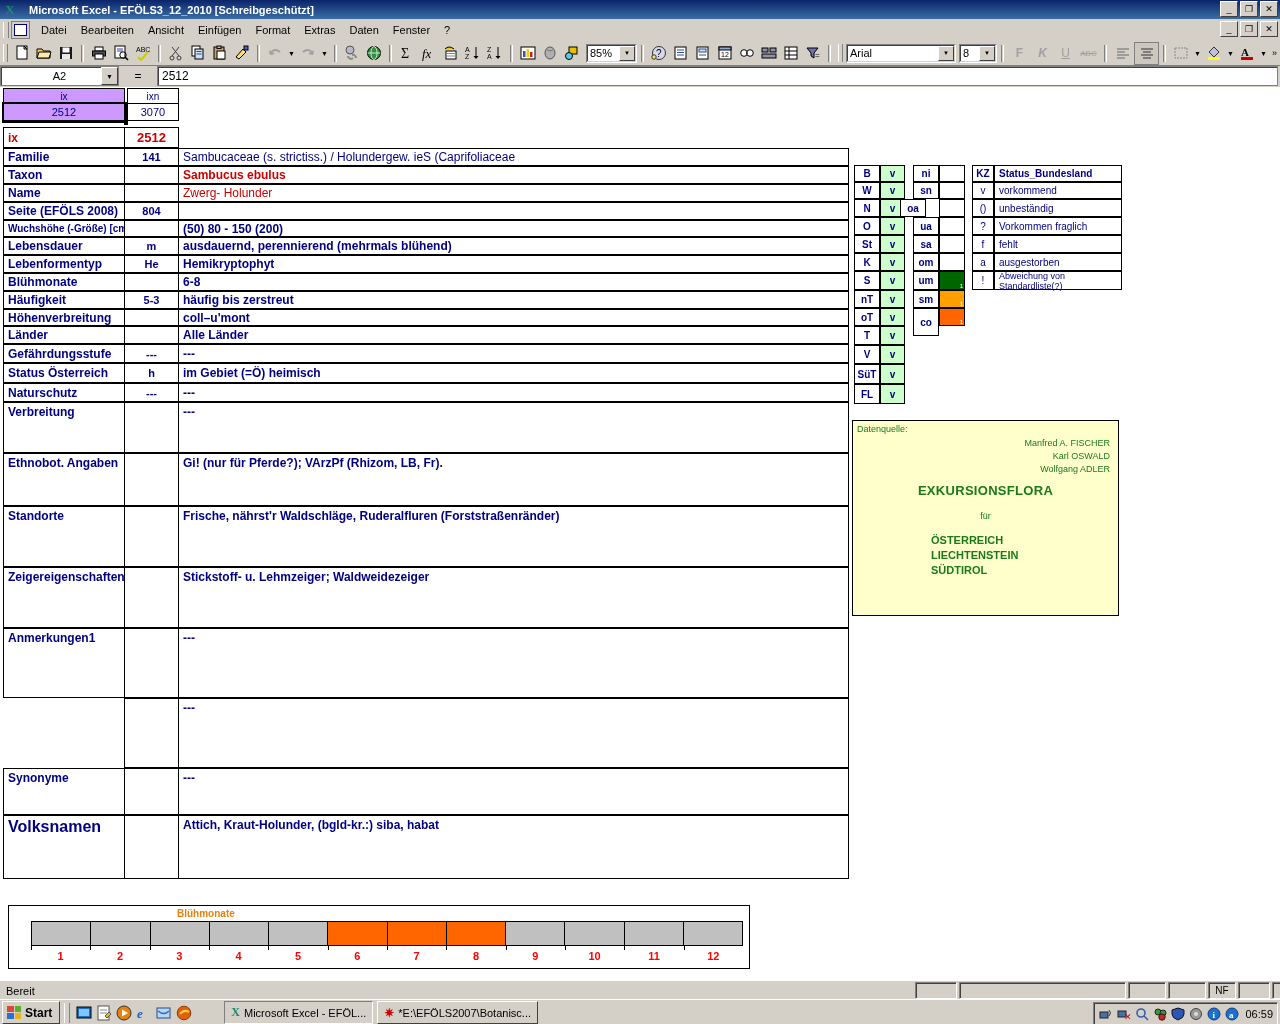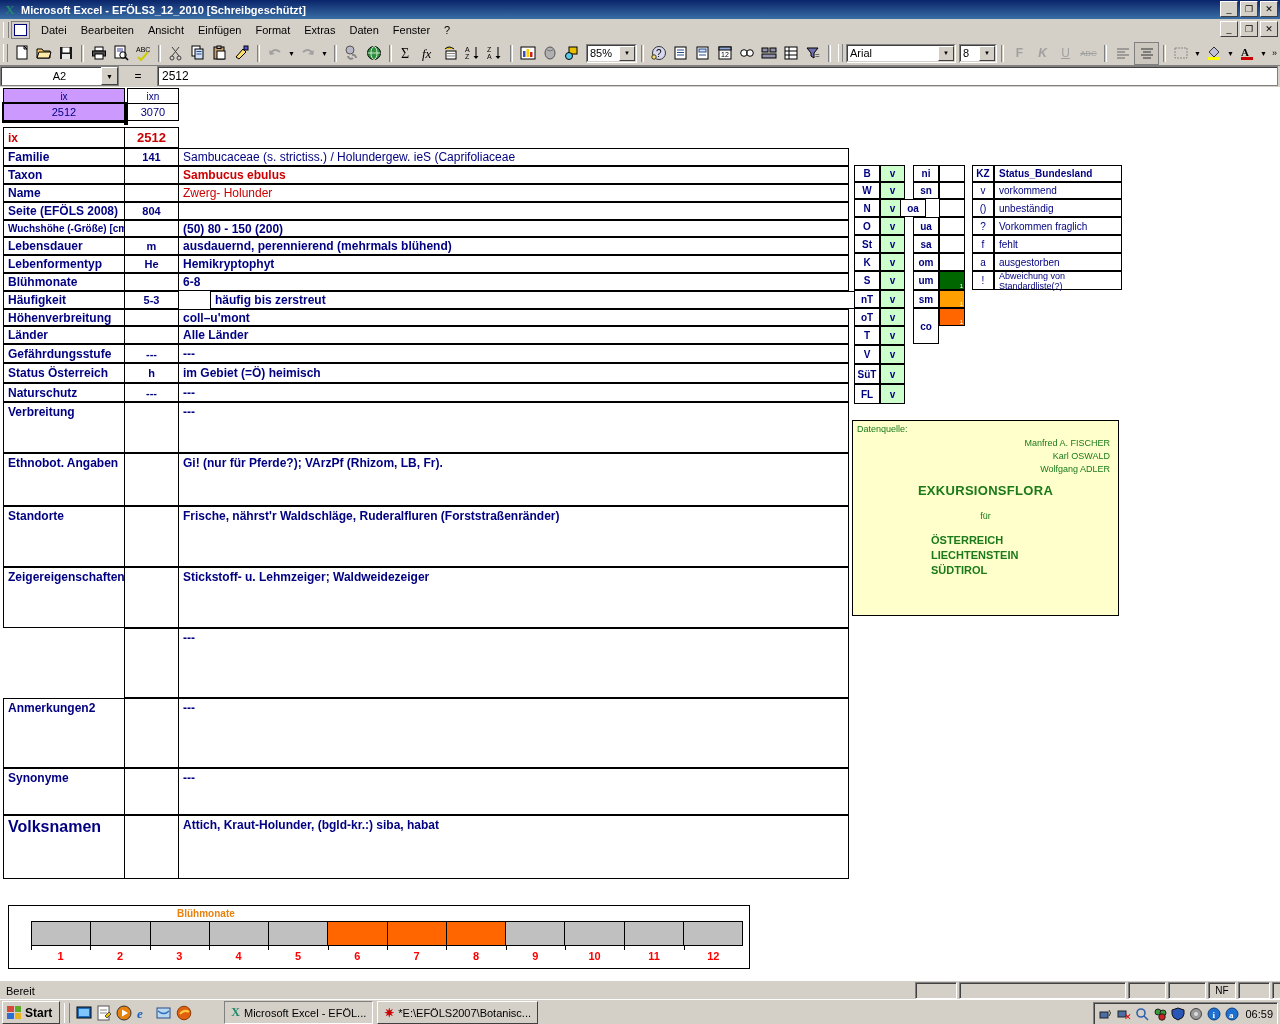--- a/index.html
+++ b/index.html
@@ -10,21 +10,21 @@
     -webkit-font-smoothing:none;
   }
   .app{position:relative;width:1280px;height:1024px;background:#d4d0c8;}
 
   
   .titlebar{position:absolute;left:0;top:0;width:1280px;height:19px;
     background:linear-gradient(to bottom,#0a246a,#3a6ea5);
     display:flex;align-items:center;}
   .titlebar .tb-icon{width:16px;height:16px;margin-left:2px;display:flex;align-items:center;justify-content:center;
     color:#1d8a6a;font-weight:bold;font-size:13px;font-family:"Liberation Serif",serif;}
-  .titlebar .tb-text{color:#fff;font-weight:bold;font-size:11px;margin-left:3px;white-space:nowrap;}
+  .titlebar .tb-text{color:#fff;font-weight:bold;font-size:11px;margin-left:11px;white-space:nowrap;}
   .winbtns{position:absolute;right:2px;top:1px;display:flex;gap:2px;}
   .wbtn{width:16px;height:14px;background:#d4d0c8;border:1px solid #fff;border-right-color:#404040;border-bottom-color:#404040;
     display:flex;align-items:center;justify-content:center;font-size:9px;line-height:1;color:#000;font-family:"Liberation Sans",sans-serif;}
 
   
   .menubar{position:absolute;left:0;top:19px;width:1280px;height:22px;background:#d4d0c8;
     border-bottom:1px solid #b91c1c;display:flex;align-items:center;}
   .menu-grip{width:4px;height:16px;margin:0 2px 0 3px;border-left:1px solid #fff;border-right:1px solid #808080;}
   .docicon{width:17px;height:16px;margin-right:4px;background:#d4d0c8;border:1px solid #808080;position:relative;}
   .docicon:after{content:"";position:absolute;left:2px;top:2px;width:11px;height:10px;background:#fff;border:1px solid #00007b;}
@@ -494,21 +494,21 @@
     <div class="cell b" style="left:3px;top:168px;width:122px;height:18px;padding-left:4px;font-size:12px;">Lebenformentyp</div>
     <div class="cell b ctr" style="left:124px;top:168px;width:55px;height:18px;">He</div>
     <div class="cell b" style="left:178px;top:168px;width:671px;height:18px;padding-left:4px;font-size:12px;">Hemikryptophyt</div>
 
     <div class="cell b" style="left:3px;top:186px;width:122px;height:18px;padding-left:4px;font-size:12px;">Blühmonate</div>
     <div class="cell b ctr" style="left:124px;top:186px;width:55px;height:18px;"></div>
     <div class="cell b" style="left:178px;top:186px;width:671px;height:18px;padding-left:4px;font-size:12px;"> 6-8</div>
 
     <div class="cell b" style="left:3px;top:204px;width:122px;height:18px;padding-left:4px;font-size:12px;">Häufigkeit</div>
     <div class="cell b ctr" style="left:124px;top:204px;width:55px;height:18px;">5-3</div>
-    <div class="cell b" style="left:178px;top:204px;width:671px;height:18px;padding-left:4px;font-size:12px;margin-left:32px;">häufig bis zerstreut</div>
+    <div class="cell b" style="left:178px;top:204px;width:671px;height:18px;padding-left:4px;font-size:12px;">häufig bis zerstreut</div>
 
     <div class="cell b" style="left:3px;top:222px;width:122px;height:17px;padding-left:4px;font-size:12px;">Höhenverbreitung</div>
     <div class="cell b ctr" style="left:124px;top:222px;width:55px;height:17px;"></div>
     <div class="cell b" style="left:178px;top:222px;width:671px;height:17px;padding-left:4px;font-size:12px;">coll–u'mont</div>
 
     <div class="cell b" style="left:3px;top:239px;width:122px;height:18px;padding-left:4px;font-size:12px;">Länder</div>
     <div class="cell b ctr" style="left:124px;top:239px;width:55px;height:18px;"></div>
     <div class="cell b" style="left:178px;top:239px;width:671px;height:18px;padding-left:4px;font-size:12px;">Alle Länder</div>
 
     <div class="cell b" style="left:3px;top:257px;width:122px;height:19px;padding-left:4px;font-size:12px;">Gefährdungsstufe</div>
@@ -532,24 +532,24 @@
     <div class="cell b" style="left:178px;top:366px;width:671px;height:53px;padding-left:4px;align-items:flex-start;padding-top:2px;font-size:12px;">Gi! (nur für Pferde?); VArzPf (Rhizom, LB, Fr).</div>
 
     <div class="cell b" style="left:3px;top:419px;width:122px;height:61px;padding-left:4px;align-items:flex-start;padding-top:2px;font-size:12px;">Standorte</div>
     <div class="cell" style="left:124px;top:419px;width:55px;height:61px;"></div>
     <div class="cell b" style="left:178px;top:419px;width:671px;height:61px;padding-left:4px;align-items:flex-start;padding-top:2px;font-size:12px;">Frische, nährst'r Waldschläge, Ruderalfluren (Forststraßenränder)</div>
 
     <div class="cell b" style="left:3px;top:480px;width:122px;height:61px;padding-left:4px;align-items:flex-start;padding-top:2px;font-size:12px;">Zeigereigenschaften</div>
     <div class="cell" style="left:124px;top:480px;width:55px;height:61px;"></div>
     <div class="cell b" style="left:178px;top:480px;width:671px;height:61px;padding-left:4px;align-items:flex-start;padding-top:2px;font-size:12px;">Stickstoff- u. Lehmzeiger; Waldweidezeiger</div>
 
+    <div class="cell b" style="left:3px;top:541px;width:122px;height:70px;padding-left:4px;align-items:flex-start;padding-top:2px;font-size:12px;">Anmerkungen1</div>
     <div class="cell" style="left:124px;top:541px;width:55px;height:70px;"></div>
     <div class="cell b" style="left:178px;top:541px;width:671px;height:70px;padding-left:4px;align-items:flex-start;padding-top:2px;font-size:12px;">---</div>
 
-    <div class="cell b" style="left:3px;top:611px;width:122px;height:70px;padding-left:4px;align-items:flex-start;padding-top:2px;font-size:12px;">Anmerkungen2</div>
     <div class="cell" style="left:124px;top:611px;width:55px;height:70px;"></div>
     <div class="cell b" style="left:178px;top:611px;width:671px;height:70px;padding-left:4px;align-items:flex-start;padding-top:2px;font-size:12px;">---</div>
 
     <div class="cell b" style="left:3px;top:681px;width:122px;height:47px;padding-left:4px;align-items:flex-start;padding-top:2px;font-size:12px;">Synonyme</div>
     <div class="cell" style="left:124px;top:681px;width:55px;height:47px;"></div>
     <div class="cell b" style="left:178px;top:681px;width:671px;height:47px;padding-left:4px;align-items:flex-start;padding-top:2px;font-size:12px;">---</div>
 
     <div class="cell b" style="left:3px;top:728px;width:122px;height:64px;padding-left:4px;align-items:flex-start;padding-top:2px;font-size:16px;">Volksnamen</div>
     <div class="cell" style="left:124px;top:728px;width:55px;height:64px;"></div>
     <div class="cell b" style="left:178px;top:728px;width:671px;height:64px;padding-left:4px;align-items:flex-start;padding-top:2px;font-size:12px;">Attich, Kraut-Holunder, (bgld-kr.:) siba, habat</div>
@@ -594,21 +594,21 @@
     <div class="codecell" style="left:913px;top:166px;width:26px;height:18px;">om</div>
     <div class="codecell" style="left:939px;top:166px;width:26px;height:18px;"></div>
     <div class="codecell" style="left:913px;top:184px;width:26px;height:19px;">um</div>
     <div class="swatch" style="left:939px;top:184px;width:26px;height:19px;background:#006600;">
         <span>1</span>
       </div>
     <div class="codecell" style="left:913px;top:203px;width:26px;height:18px;">sm</div>
     <div class="swatch" style="left:939px;top:203px;width:26px;height:18px;background:#ffa000;">
         <span>1</span>
       </div>
-    <div class="codecell" style="left:913px;top:221px;width:26px;height:36px;">co</div>
+    <div class="codecell" style="left:913px;top:221px;width:26px;height:28px;">co</div>
     <div class="swatch" style="left:939px;top:221px;width:26px;height:18px;background:#ff6600;">
         <span>1</span>
       </div>
 
     <div class="statuscell ctrc b" style="left:972px;top:78px;width:22px;height:17px;">KZ</div>
     <div class="statuscell b" style="left:994px;top:78px;width:128px;height:17px;">Status_Bundesland</div>
     <div class="statuscell ctrc" style="left:972px;top:95px;width:22px;height:17px;">v</div>
     <div class="statuscell" style="left:994px;top:95px;width:128px;height:17px;">vorkommend</div>
     <div class="statuscell ctrc" style="left:972px;top:112px;width:22px;height:18px;">()</div>
     <div class="statuscell" style="left:994px;top:112px;width:128px;height:18px;">unbeständig</div>

